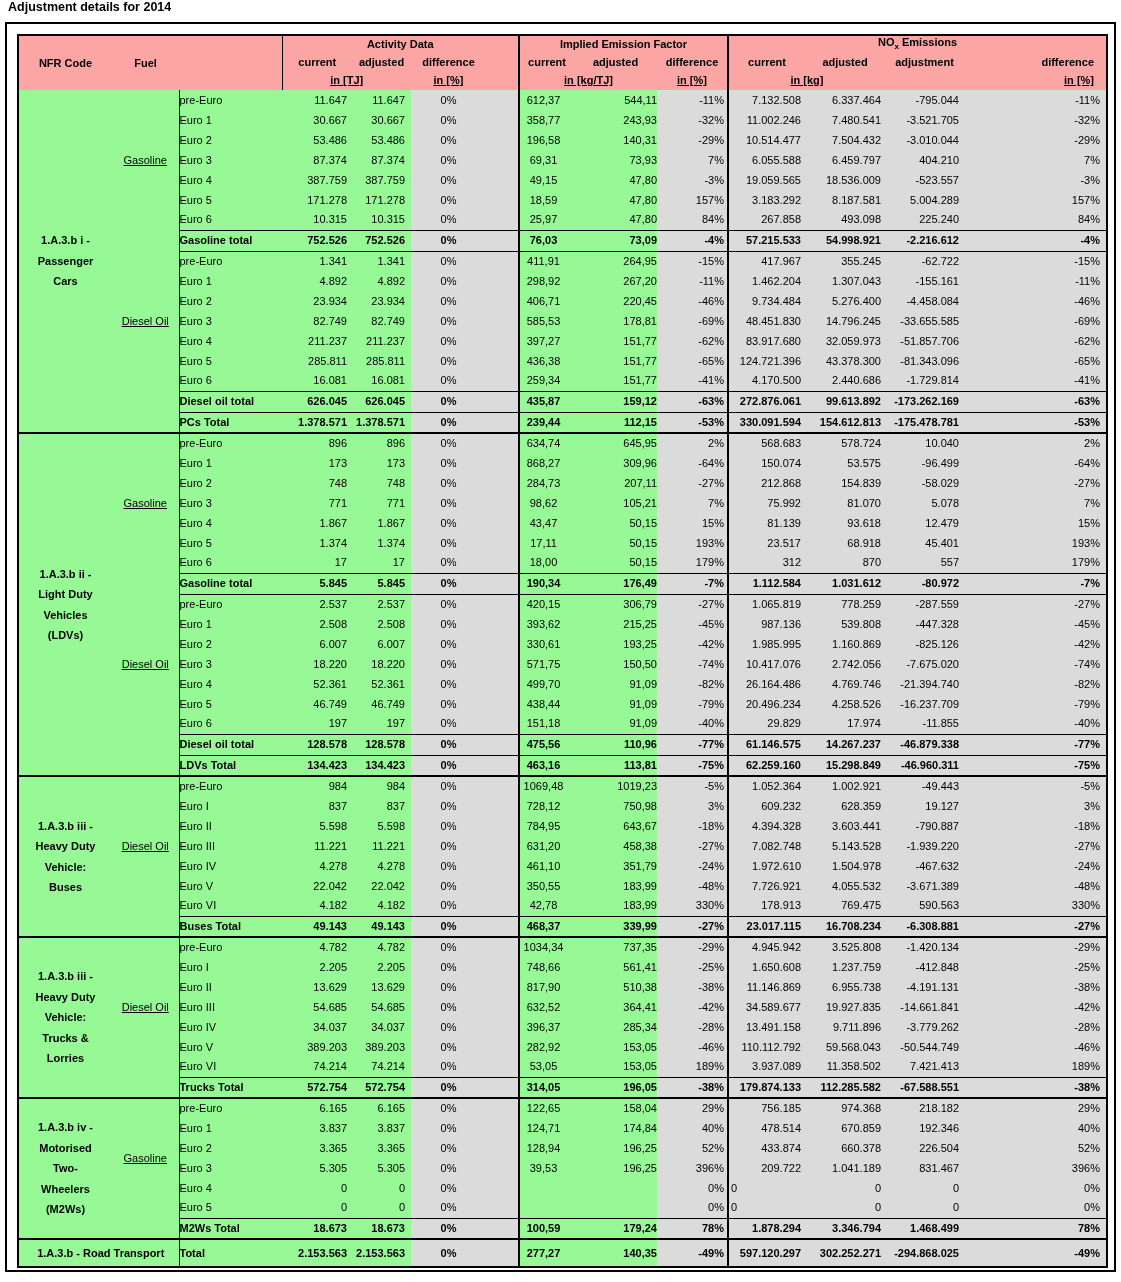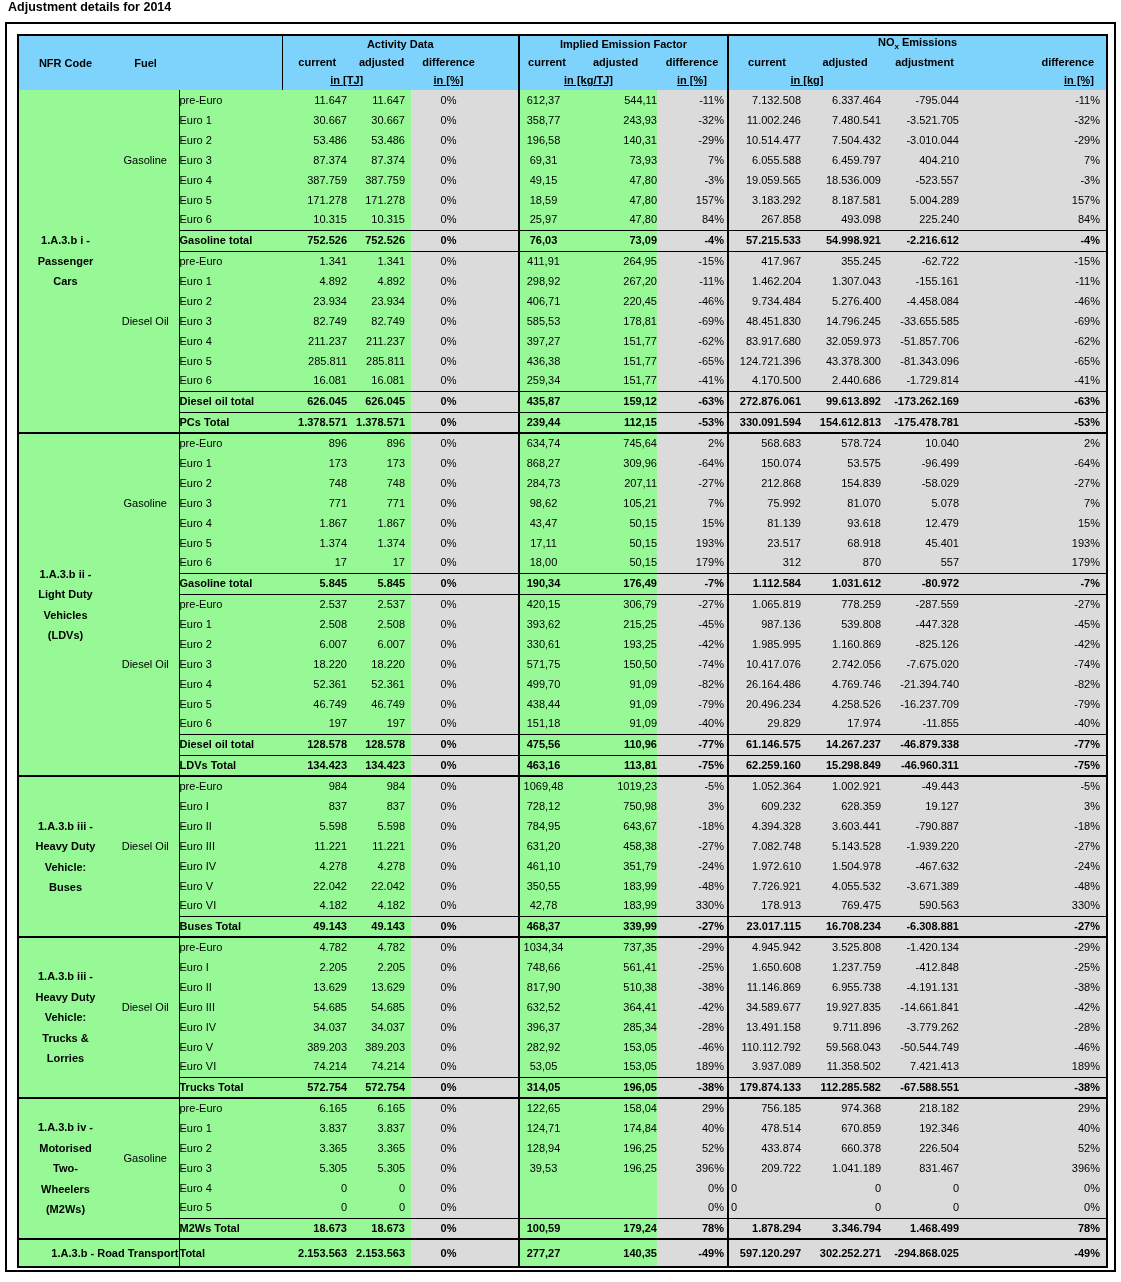--- a/index.html
+++ b/index.html
@@ -5,44 +5,44 @@
   html,body{margin:0;padding:0;background:#fff;}
   body{width:1121px;height:1282px;position:relative;font-family:"Liberation Sans",sans-serif;color:#000;}
   .page-title{position:absolute;left:8px;top:0;font-size:12.5px;font-weight:bold;}
   .outer-box{position:absolute;left:5px;top:22px;width:1107px;height:1246px;border:2px solid #000;background:#fff;}
   table.adj{border-collapse:collapse;table-layout:fixed;margin:10px 0 0 10px;border:2px solid #000;}
   td,th{font-size:11px;line-height:13px;overflow:hidden;white-space:nowrap;padding:0;vertical-align:middle;box-sizing:border-box;}
   tr.detail{height:20px;}
   tr.total{height:21px;}
   tr.footer{height:28px;}
   thead tr{height:18px;}
-  thead th{background:#7dd3fc;font-weight:bold;text-align:center;}
+  thead th{background:#fca5a5;font-weight:bold;text-align:center;}
   .g{background:#96F996;}
   .gy{background:#DBDBDB;}
   .bl1{border-left:1px solid #000;}
   .bl2{border-left:2px solid #000;}
   .nfr{font-weight:bold;text-align:center;white-space:pre-line;line-height:20.5px;border-bottom:2px solid #000;}
-  .fuel{text-align:center;}
+  .fuel{text-align:center;text-decoration:underline;}
   .euro{text-align:left;}
   .ad-cur{text-align:right;padding-right:5px;}
   .ad-adj{text-align:right;padding-right:6px;}
   .ad-diff{text-align:center;padding-right:32px;}
   .ief-cur{text-align:center;padding-right:7px;}
   .ief-adj{text-align:right;padding-right:0;}
   .ief-diff{text-align:right;padding-right:3px;}
   .nox-cur{text-align:right;padding-right:4px;margin-top:29px;}
   .nox-adj{text-align:right;padding-right:4px;}
   .nox-adjm{text-align:right;padding-right:5px;}
   .nox-diff{text-align:right;padding-right:6px;}
   .left0{text-align:left !important;padding-left:2px !important;}
   tr.total td{font-weight:bold;border-top:1px solid #000;border-bottom:1px solid #000;}
   tr.total td.nb{border-top:none;border-bottom:none;}
   tr.secend td{border-bottom:2px solid #000 !important;}
   tr.footer td{font-weight:bold;border-top:2px solid #000;border-bottom:2px solid #000;}
-  .footer-code{text-align:right;padding-left:4px;}
+  .footer-code{text-align:center;padding-left:4px;}
   thead th.hdiff{padding-right:32px;}
   thead th.hright{text-align:right;padding-right:12px;}
   thead tr.units{height:19px;text-decoration:underline;}
   sub{font-size:8px;}
 </style>
 </head>
 <body>
 
 <div class="page-title">Adjustment details for 2014</div>
 
@@ -328,21 +328,21 @@
           <td class="nfr g" rowspan="17">1.A.3.b ii  -
 Light Duty
 Vehicles
 (LDVs)</td>
           <td class="fuel g" rowspan="7">Gasoline</td>
           <td class="euro g bl1">pre-Euro</td>
           <td class="ad-cur g">896</td>
           <td class="ad-adj g">896</td>
           <td class="ad-diff gy">0%</td>
           <td class="ief-cur g bl2">634,74</td>
-          <td class="ief-adj g">745,64</td>
+          <td class="ief-adj g">645,95</td>
           <td class="ief-diff gy">2%</td>
           <td class="nox-cur gy bl2">568.683</td>
           <td class="nox-adj gy">578.724</td>
           <td class="nox-adjm gy">10.040</td>
           <td class="nox-diff gy">2%</td>
         </tr>
         <tr class="detail">
           <td class="euro g bl1">Euro 1</td>
           <td class="ad-cur g">173</td>
           <td class="ad-adj g">173</td>

